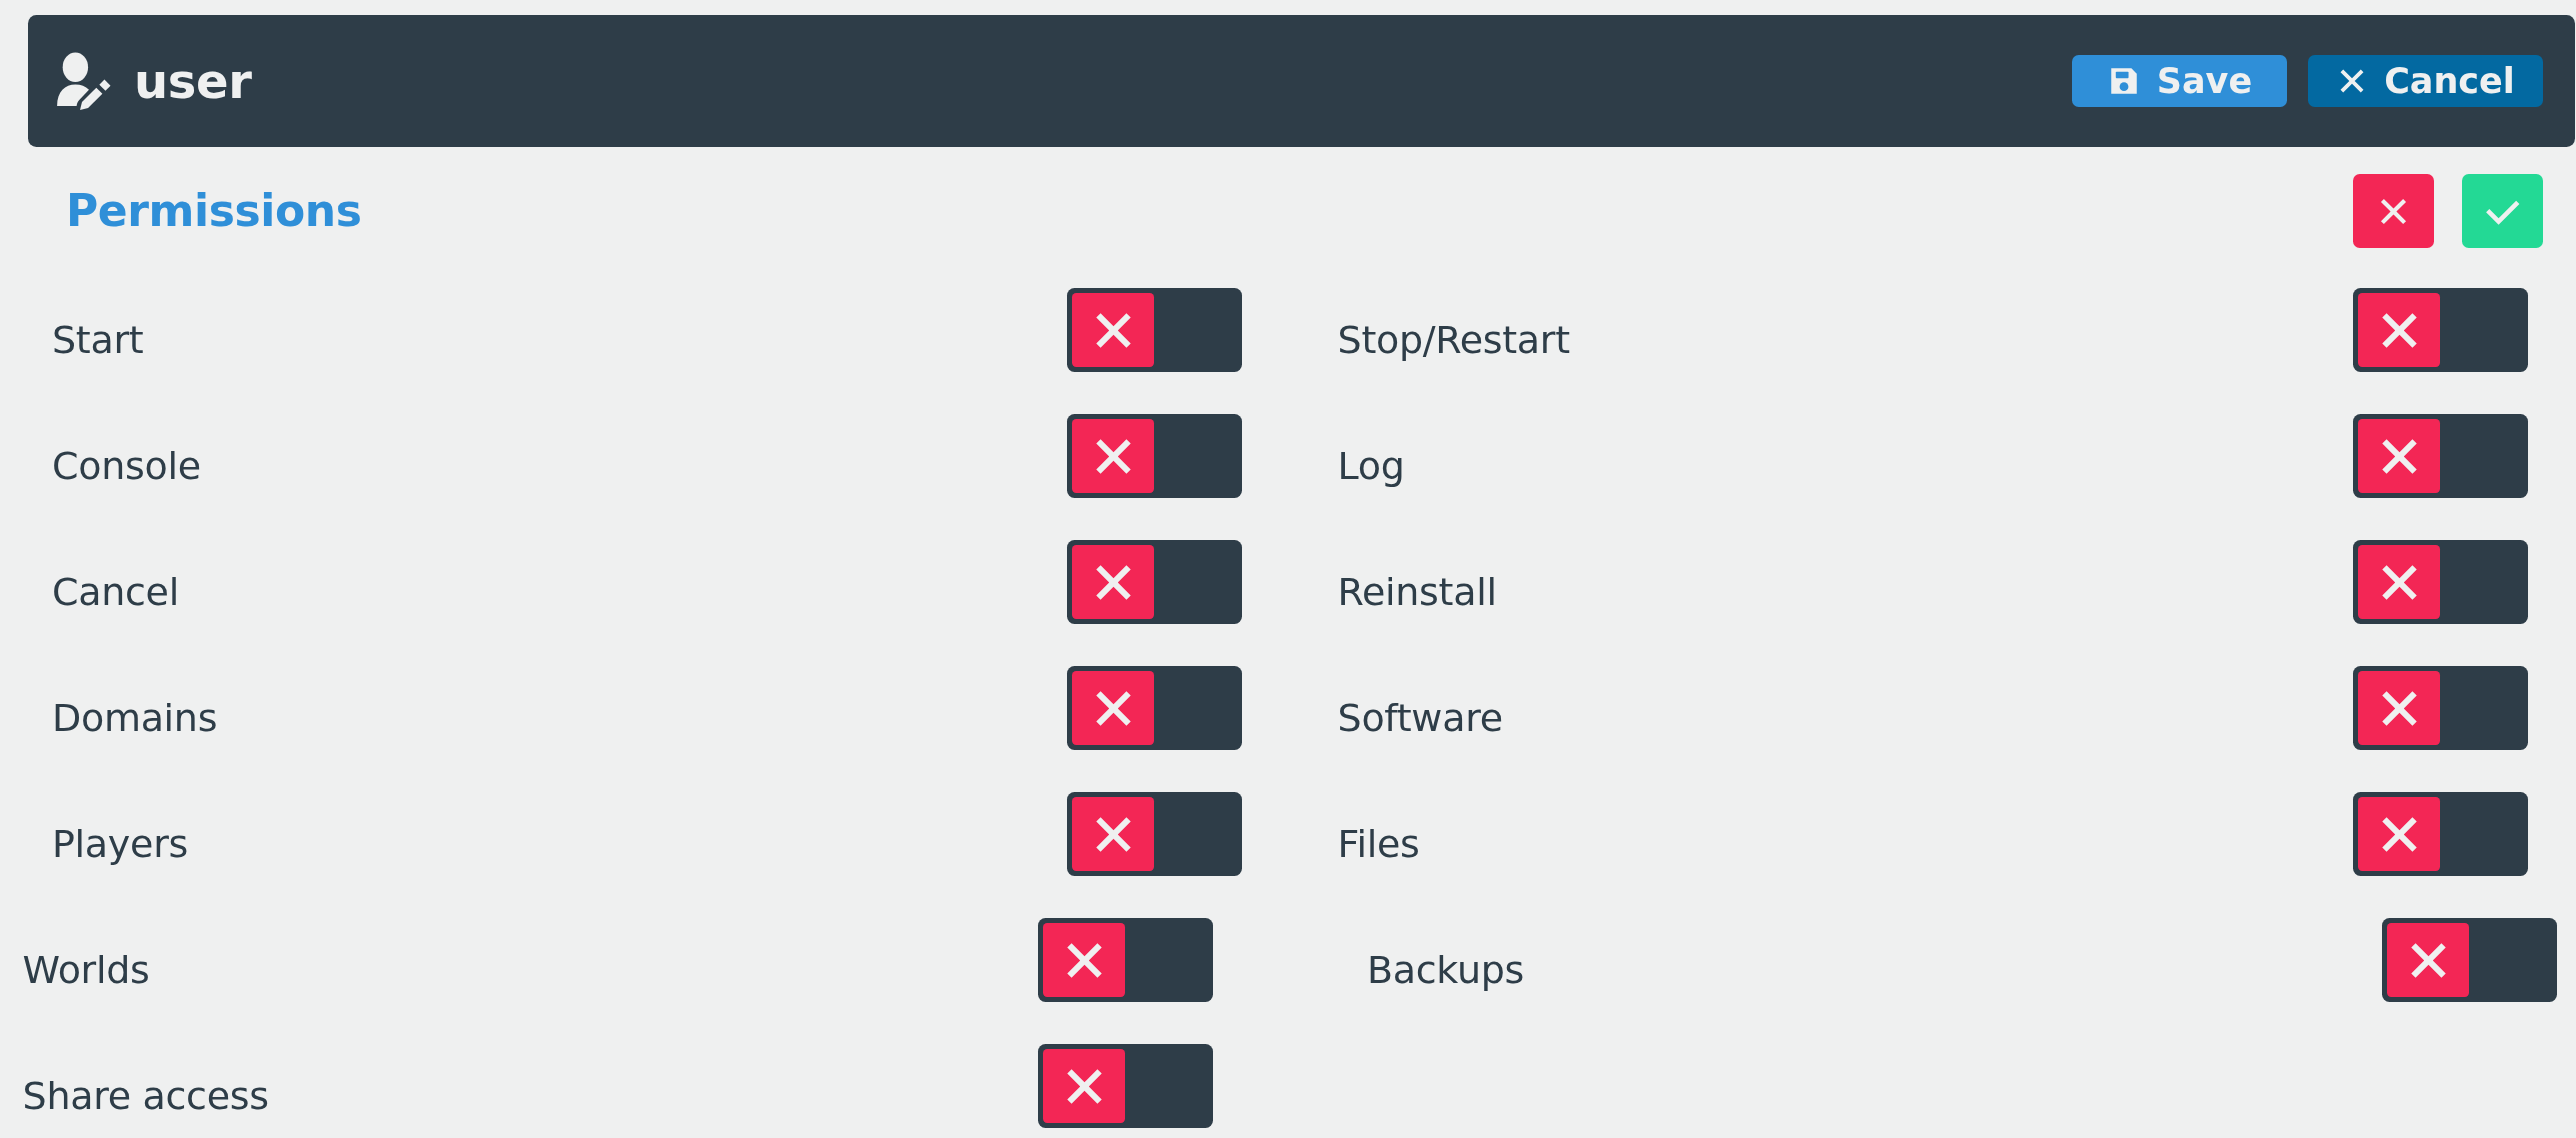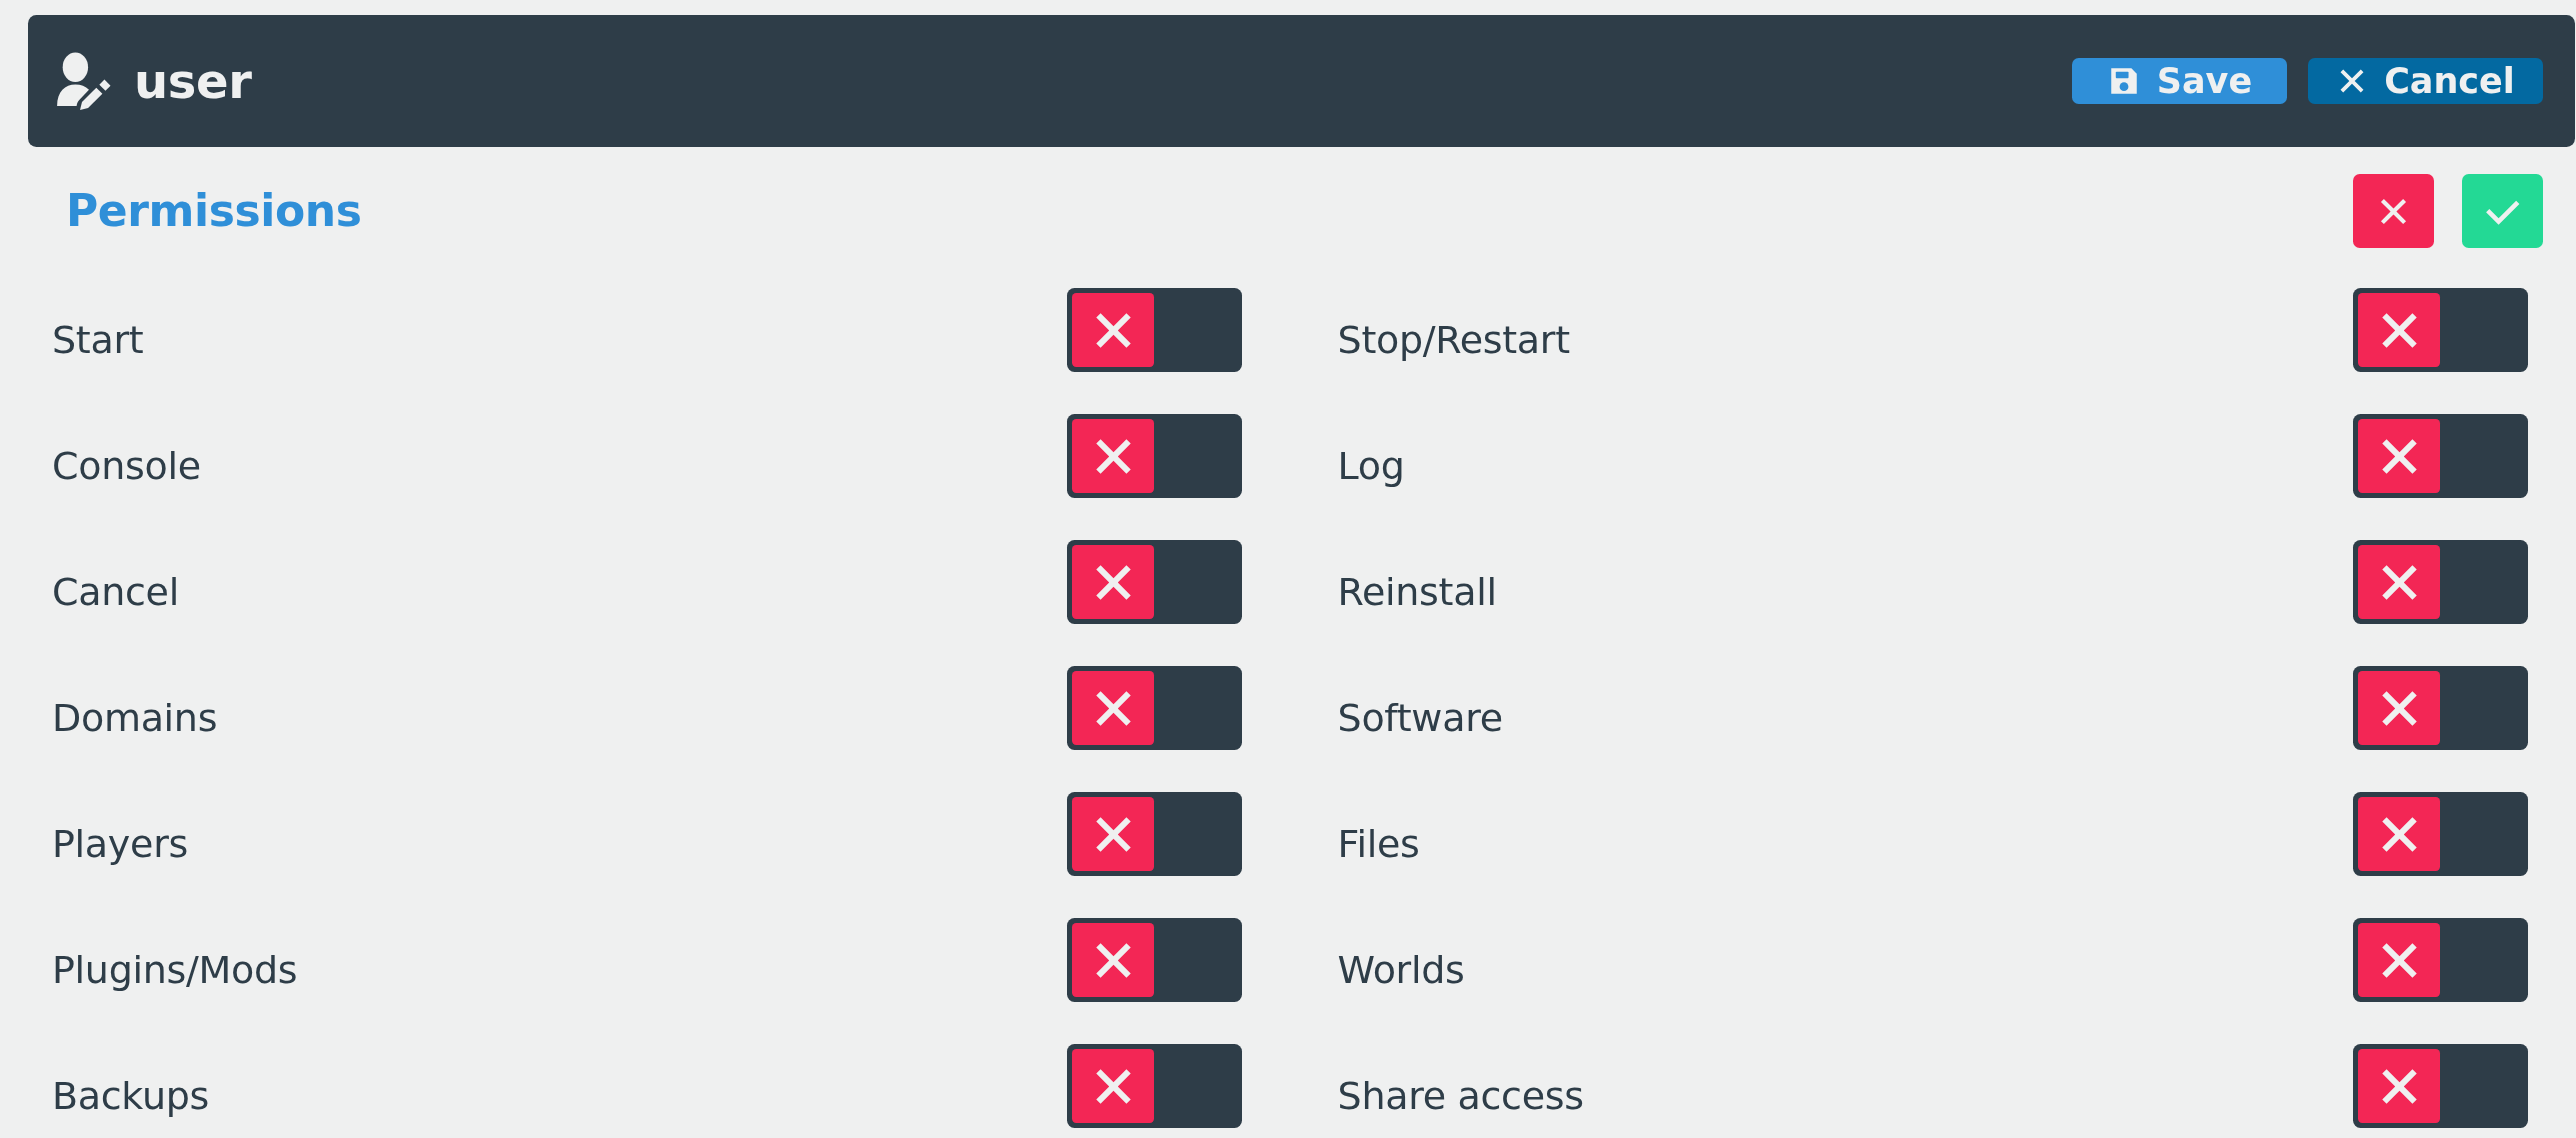--- a/index.html
+++ b/index.html
@@ -65,21 +65,21 @@
     display: inline-flex;
     align-items: center;
     justify-content: center;
     gap: 16px;
     border: none;
     border-radius: 6.7px;
     color: #eff0f0;
     font-family: "DejaVu Sans", sans-serif;
     font-size: 35px;
     font-weight: bold;
-    height: 46px;
+    height: 52px;
     padding: 0 27px;
     box-sizing: border-box;
     cursor: pointer;
     white-space: nowrap;
     line-height: 1;
   }
   .btn-save { background: #2f8fd8; min-width: 215px; }
   .btn-cancel { background: #0369a1; min-width: 235px; }
   .btn svg { display: block; flex: 0 0 auto; }
 
@@ -337,30 +337,20 @@
       <span class="perm-label">Files</span>
       <button class="toggle">
         <span class="toggle-knob">
           <svg viewBox="0 0 24 24" width="47" height="47" aria-hidden="true">
               <path d="M5.4 3.2 L12 9.8 L18.6 3.2 L20.8 5.4 L14.2 12 L20.8 18.6 L18.6 20.8 L12 14.2 L5.4 20.8 L3.2 18.6 L9.8 12 L3.2 5.4 Z" fill="#eff0f0"></path>
             </svg>
         </span>
       </button>
     </div>
 
-    <div class="perm-cell col-left">
-      <span class="perm-label">Plugins/Mods</span>
-      <button class="toggle">
-        <span class="toggle-knob">
-          <svg viewBox="0 0 24 24" width="47" height="47" aria-hidden="true">
-              <path d="M5.4 3.2 L12 9.8 L18.6 3.2 L20.8 5.4 L14.2 12 L20.8 18.6 L18.6 20.8 L12 14.2 L5.4 20.8 L3.2 18.6 L9.8 12 L3.2 5.4 Z" fill="#eff0f0"></path>
-            </svg>
-        </span>
-      </button>
-    </div>
     <div class="perm-cell col-right">
       <span class="perm-label">Worlds</span>
       <button class="toggle">
         <span class="toggle-knob">
           <svg viewBox="0 0 24 24" width="47" height="47" aria-hidden="true">
               <path d="M5.4 3.2 L12 9.8 L18.6 3.2 L20.8 5.4 L14.2 12 L20.8 18.6 L18.6 20.8 L12 14.2 L5.4 20.8 L3.2 18.6 L9.8 12 L3.2 5.4 Z" fill="#eff0f0"></path>
             </svg>
         </span>
       </button>
     </div>

